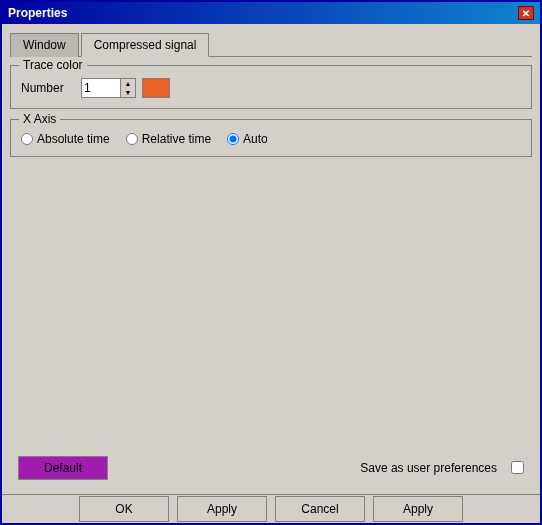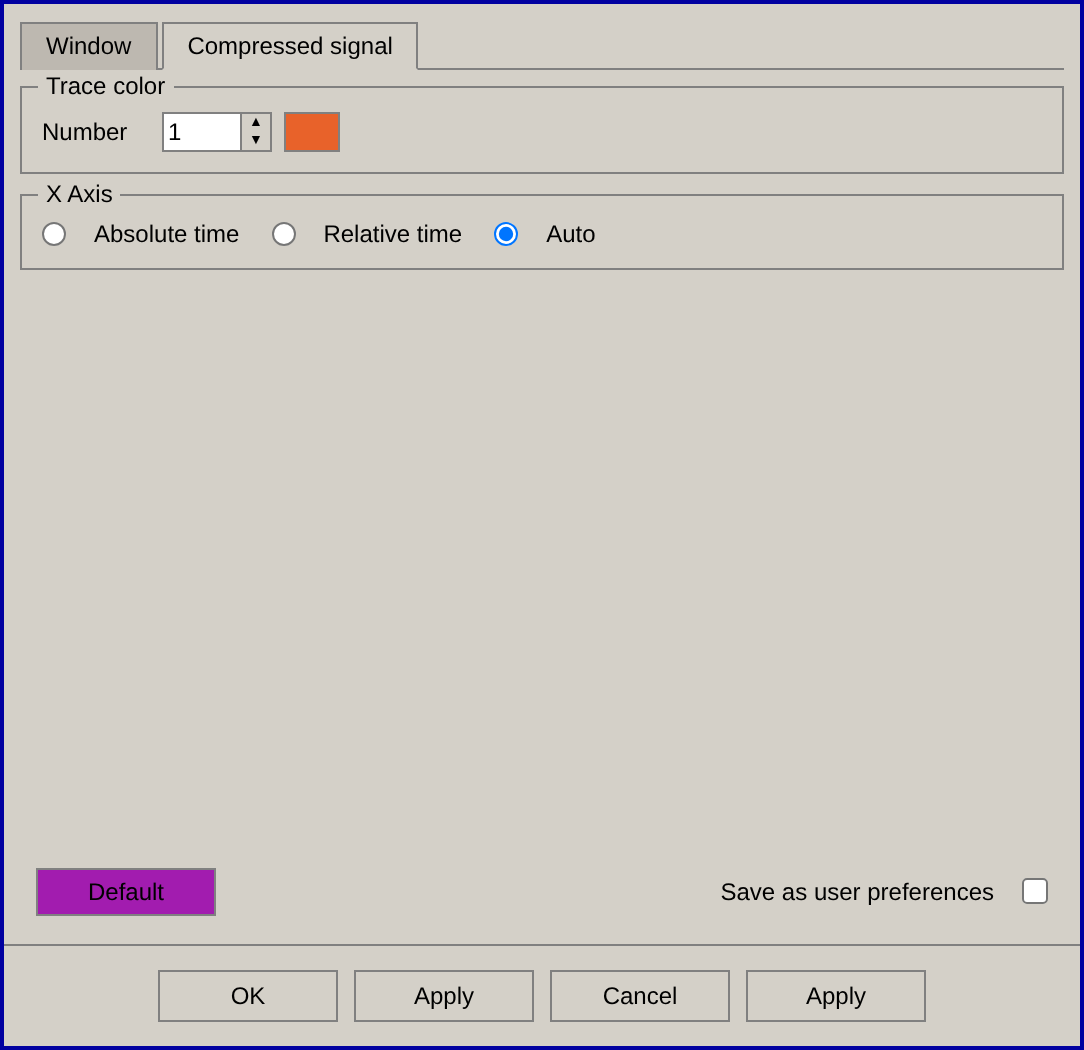--- a/index.html
+++ b/index.html
@@ -151,21 +151,21 @@
     }
     .radio-row {
       display: flex;
       align-items: center;
       gap: 16px;
       margin-top: 4px;
     }
     .radio-item {
       display: flex;
       align-items: center;
-      gap: 14px;
+      gap: 4px;
       cursor: pointer;
     }
     .radio-input {
       width: 12px;
       height: 12px;
       cursor: pointer;
     }
     .spacer { flex: 1; }
     .bottom-row {
       display: flex;
@@ -189,39 +189,43 @@
     }
     .save-checkbox {
       width: 13px;
       height: 13px;
       cursor: pointer;
     }
     .button-bar {
       display: flex;
       justify-content: center;
       gap: 8px;
-      padding: 12px;
+      padding: 1px;
       border-top: 1px solid #808080;
       background: #d4d0c8;
     }
     .action-btn {
       padding: 5px 0;
       width: 90px;
       background: #d4d0c8;
       border: 1px solid #808080;
       cursor: pointer;
       font-size: 12px;
       text-align: center;
     }
   </style>
 </head>
 <body>
 
 <div class="window">
 
+  <div class="title-bar">
+    <span class="title-bar-text">Properties</span>
+    <div class="title-bar-close">✕</div>
+  </div>
 
   <div class="content">
 
     <div class="tabs">
       <div class="tab">Window</div>
       <div class="tab active">Compressed signal</div>
     </div>
 
     <div class="panel-area">
 

